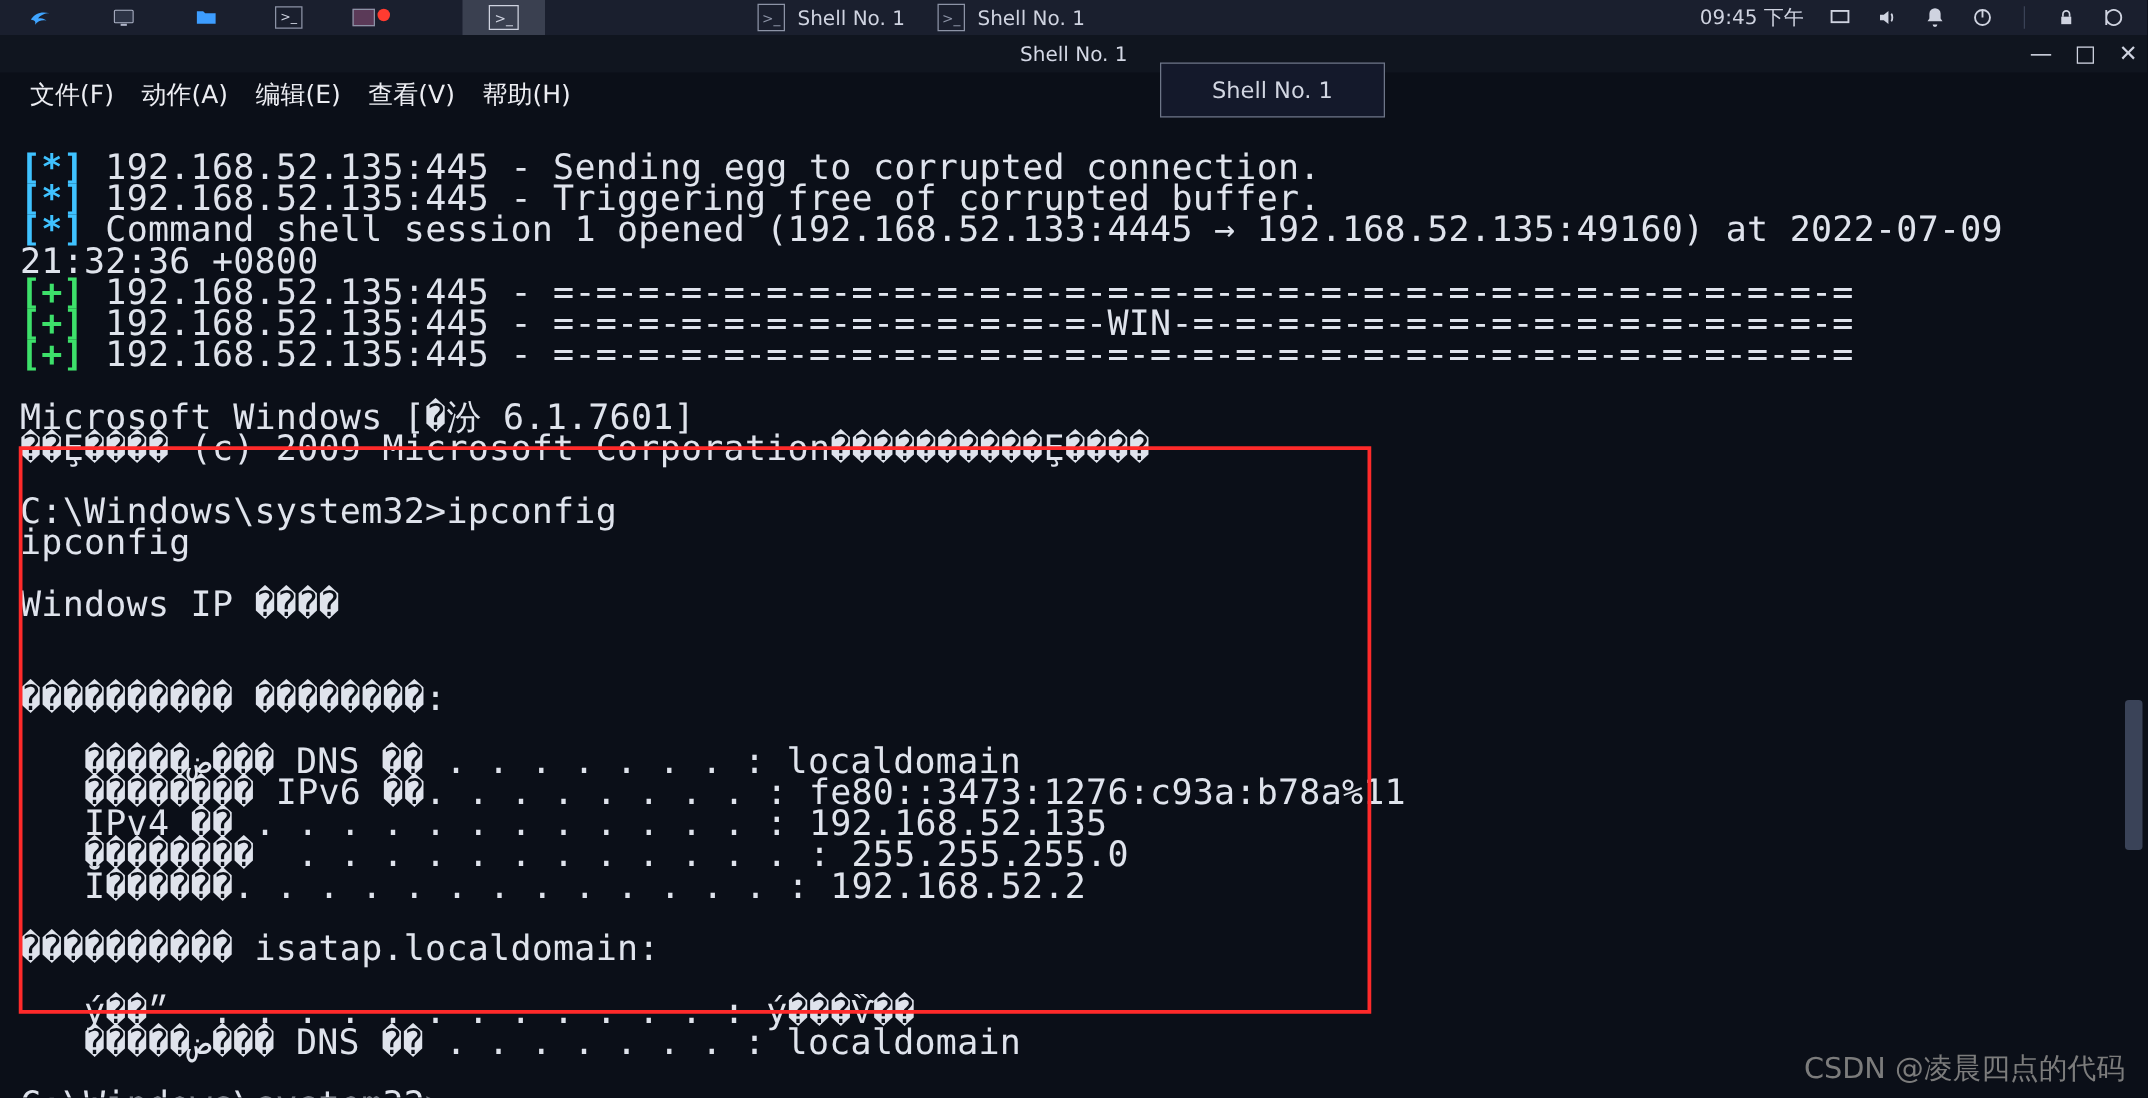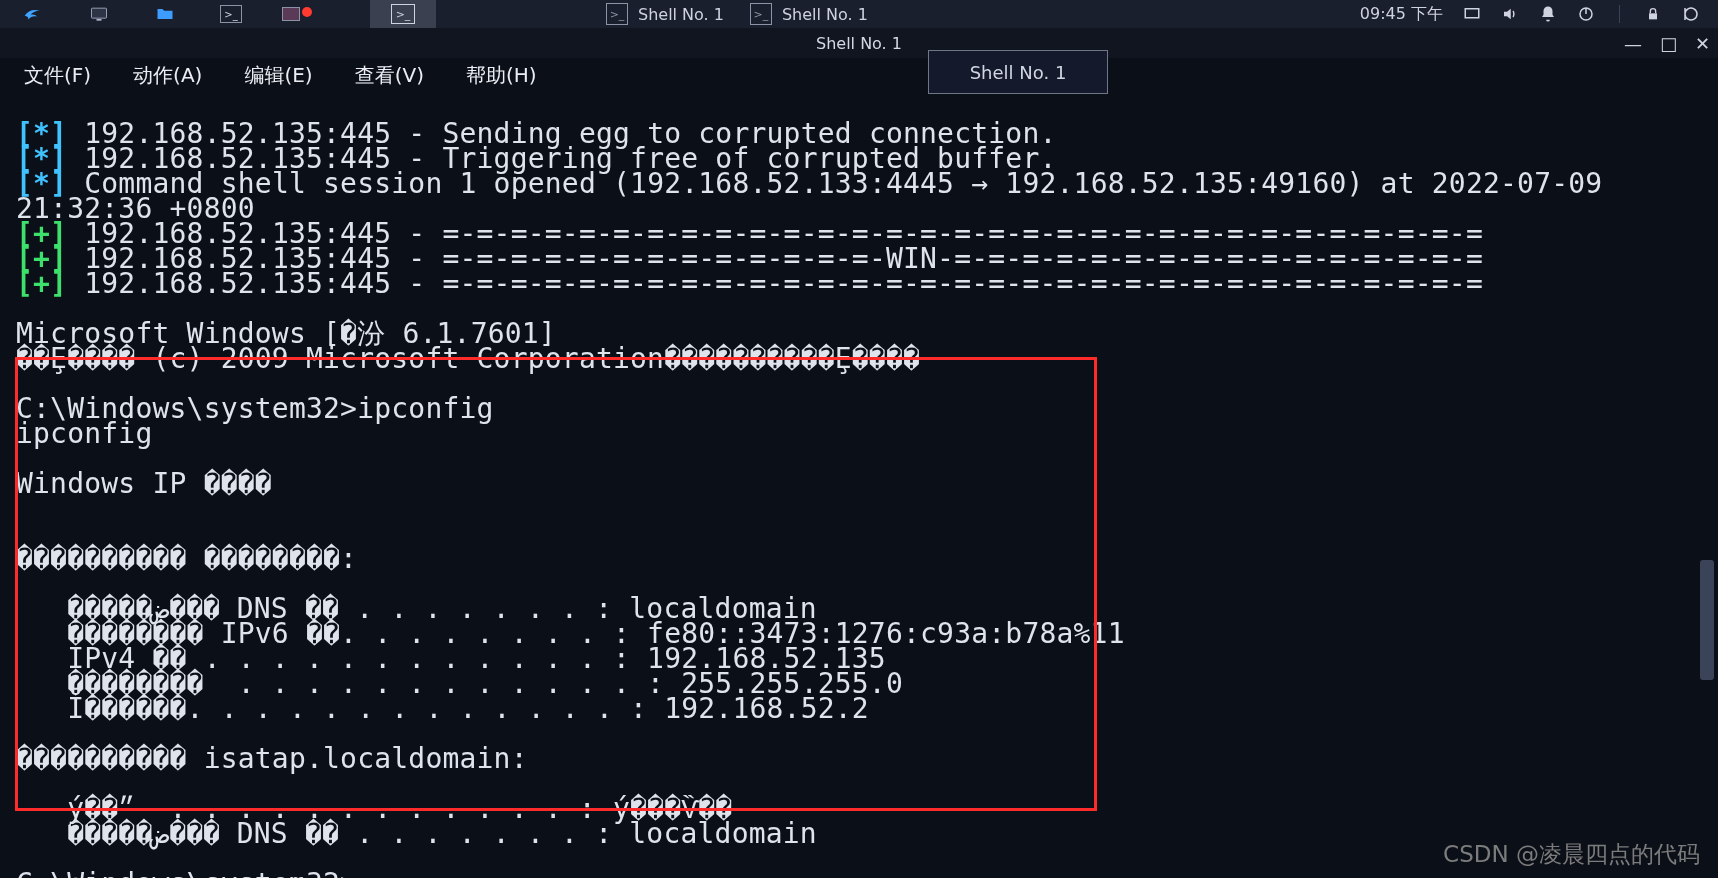--- a/index.html
+++ b/index.html
@@ -15,21 +15,21 @@
   .panel .right{margin-left:auto;display:flex;align-items:center;gap:20px;padding-right:18px;}
   .panel .right .ic{width:18px;height:18px;display:inline-flex;align-items:center;justify-content:center;color:#cfd3e0;}
   .panel .sep{width:1px;height:18px;background:#3a4256;margin:0 4px;}
   
   .titlebar{height:30px;background:#10151f;display:flex;align-items:center;justify-content:center;position:relative;font-family:"DejaVu Sans",sans-serif;font-size:16px;color:#d4d8e5;}
   .titlebar .wcontrols{position:absolute;right:8px;top:0;height:30px;display:flex;align-items:center;gap:18px;}
   .titlebar .wcontrols span{font-size:18px;color:#cfd3e0;cursor:default;}
   
   .preview{position:absolute;left:928px;top:50px;width:178px;height:42px;border:1px solid #6e7688;background:#14192b;display:flex;align-items:center;justify-content:center;font-family:"DejaVu Sans",sans-serif;font-size:18px;color:#d2d6e2;}
   
-  .menubar{height:34px;display:flex;align-items:center;gap:42px;padding-left:24px;font-family:"DejaVu Sans",sans-serif;font-size:20px;color:#ecedf2;}
+  .menubar{height:34px;display:flex;align-items:center;gap:22px;padding-left:24px;font-family:"DejaVu Sans",sans-serif;font-size:20px;color:#ecedf2;}
   
   .term{padding:4px 20px 0 16px;font-size:28px;line-height:25px;white-space:pre;letter-spacing:0.2px;}
   .b-cyan{color:#3fc2ff;font-weight:bold;}
   .b-green{color:#3de06a;font-weight:bold;}
   .cursor{display:inline-block;width:12px;height:22px;background:#e6e8ef;vertical-align:text-bottom;margin-left:2px;}
   .redbox{position:absolute;left:15px;top:357px;width:1076px;height:448px;border:3px solid #ff2a2a;pointer-events:none;}
   
   .scrollbar{position:absolute;right:4px;top:60px;width:16px;bottom:6px;}
   .scrollbar .thumb{position:absolute;right:0;top:500px;width:14px;height:120px;background:#3a4358;border-radius:3px;}
   

